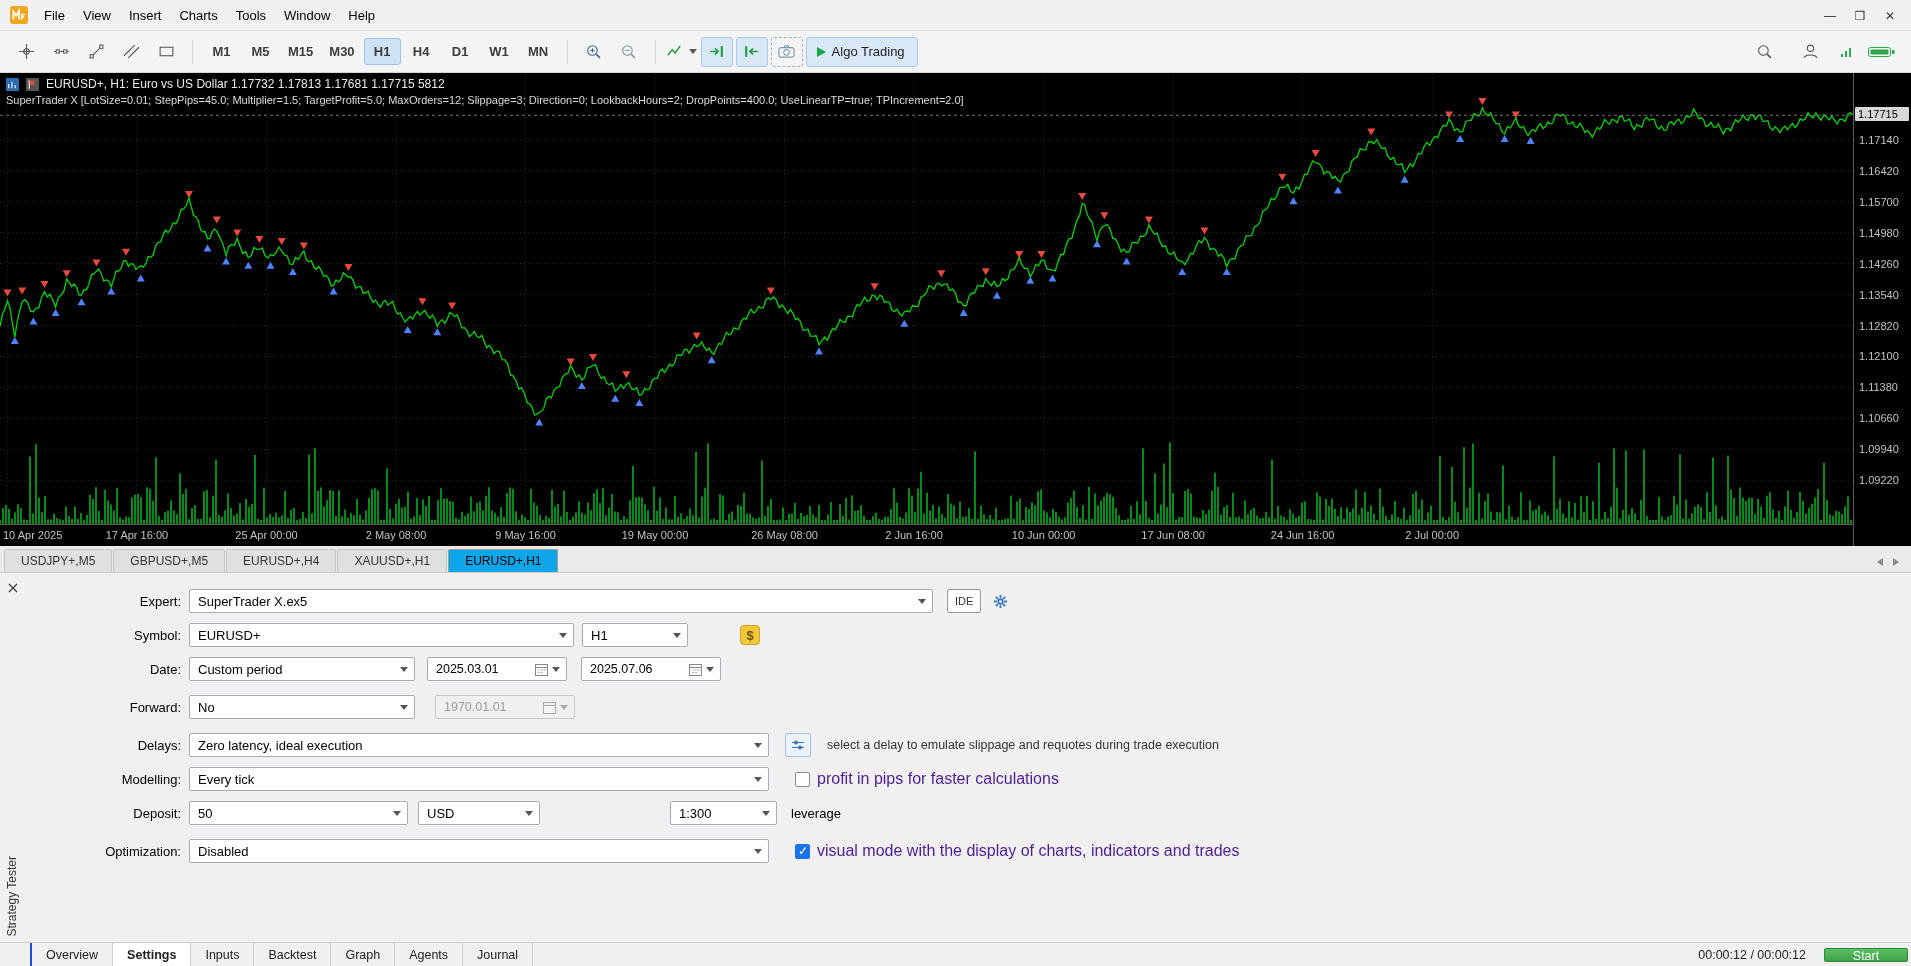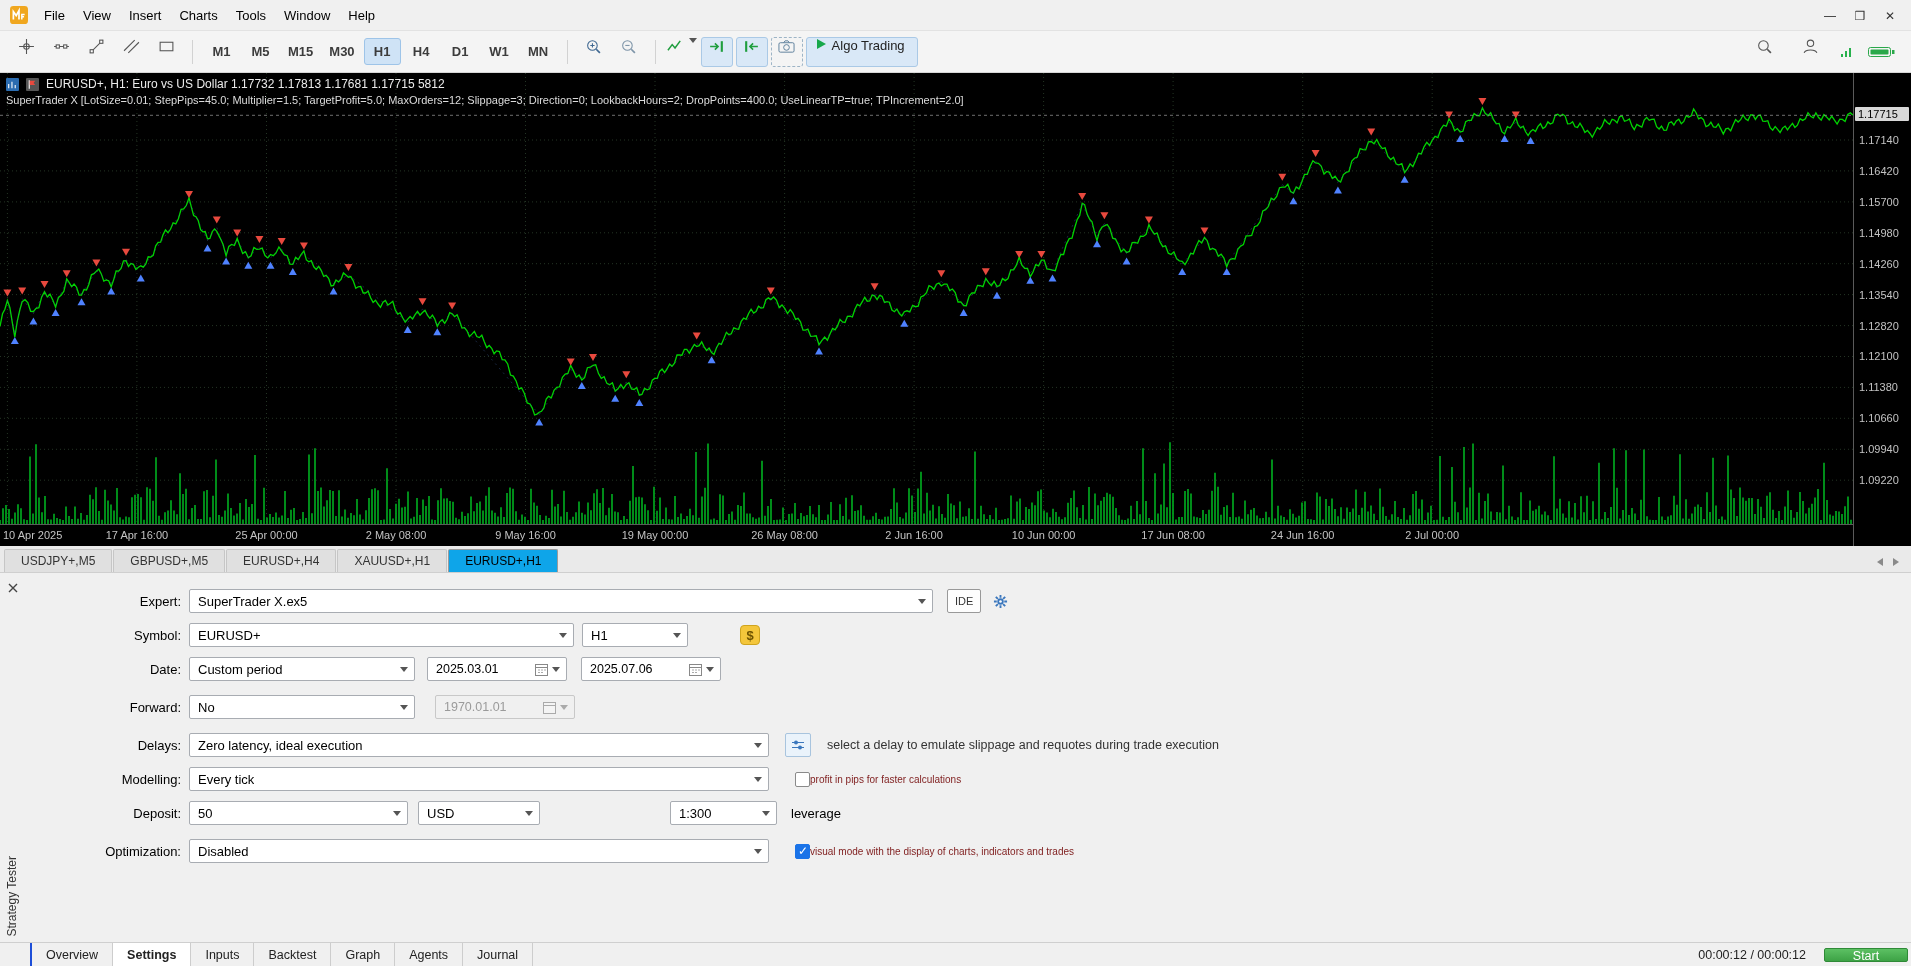--- a/index.html
+++ b/index.html
@@ -9,21 +9,21 @@
 
 
 .menubar{height:30px;display:flex;align-items:center;background:#f0f0f0;padding:0 6px;gap:1px}
 .logo{width:18px;height:18px;margin:0 6px 0 4px}
 .menu-item{padding:5px 9px;cursor:default}
 .wincontrols{margin-left:auto;display:flex;color:#333}
 .wincontrols span{width:30px;text-align:center;font-size:12px;padding-top:2px}
 
 
 .toolbar{height:43px;background:#f4f4f4;border-top:1px solid #e2e2e2;border-bottom:1px solid #d6d6d6;display:flex;align-items:center;padding:0 10px;gap:3px}
-.tbtn{height:30px;min-width:32px;display:flex;align-items:flex-start;justify-content:center;border:1px solid transparent;border-radius:3px;background:transparent;gap:5px}
+.tbtn{height:30px;min-width:32px;display:flex;align-items:center;justify-content:center;border:1px solid transparent;border-radius:3px;background:transparent;gap:5px}
 .tbtn svg{width:17px;height:17px}
 .tbtn.pressed{background:#d9e8f7;border-color:#aac9e6}
 .tbtn.dashed{border:1px dashed #9db4c6}
 .sep{width:1px;height:24px;background:#d2d2d2;margin:0 7px}
 .tf{height:27px;min-width:37px;display:flex;align-items:center;justify-content:center;font-weight:600;color:#3c3c3c;border:1px solid transparent;border-radius:3px;padding:0 6px}
 .tf.active{background:#cfe3f6;border-color:#9ec4e8}
 #timeframes{display:flex;gap:2px}
 .chev{width:0;height:0;border-left:4px solid transparent;border-right:4px solid transparent;border-top:5px solid #555}
 .algo-label{font-size:13px;color:#222;padding-right:4px}
 .toolbar-right{margin-left:auto;display:flex;align-items:center;gap:14px;padding-right:6px}
@@ -66,21 +66,21 @@
 .combo.date{padding-right:36px;font-size:12.5px}
 .combo.date .cal{position:absolute;right:18px;top:5px;width:13px;height:13px}
 .combo.disabled{background:#f0f0f0;color:#9a9a9a;border-color:#c8c8c8}
 .combo.disabled .arrow{border-top-color:#aaa}
 .mini-btn{height:24px;padding:0 7px;font-size:11px;color:#333;background:#fdfdfd;border:1px solid #999;border-radius:2px;margin-left:14px}
 .icon-btn{height:24px;width:26px;background:transparent;border:none;display:flex;align-items:center;justify-content:center;margin-left:6px}
 .dollar-btn{width:20px;height:20px;border-radius:4px;background:#f4c63b;border:1px solid #cfa41f;color:#6e5200;font-weight:bold;display:flex;align-items:center;justify-content:center;font-size:13px;margin-left:52px}
 .cb{width:15px;height:15px;border:1px solid #8a8a8a;background:#fff;border-radius:2px;flex:none}
 .cb.checked{background:#1a73e8;border-color:#1a73e8;position:relative}
 .cb.checked::after{content:"✓";position:absolute;left:2px;top:-1px;color:#fff;font-size:12px}
-.cbl{font-size:10px;color:#7f1d1d}
+.cbl{margin-left:7px;font-size:16px;color:#4c1d95}
 .hint{margin-left:16px;font-size:12.5px;color:#333}
 .lev{margin-left:14px}
 
 
 .bottombar{height:24px;background:#f0f0f0;border-top:1px solid #cfcfcf;display:flex;align-items:center;padding-left:30px}
 #tester-tabs{display:flex;align-items:center;height:100%}
 .btab{padding:0 14px;font-size:12.5px;color:#222;border-right:1px solid #cdcdcd;height:100%;display:flex;align-items:center}
 .btab:first-child{border-left:2px solid #1d4ed8}
 .btab.active{font-weight:bold;background:#fff}
 .elapsed{margin-left:auto;font-size:12.5px;color:#222;padding-right:18px}

